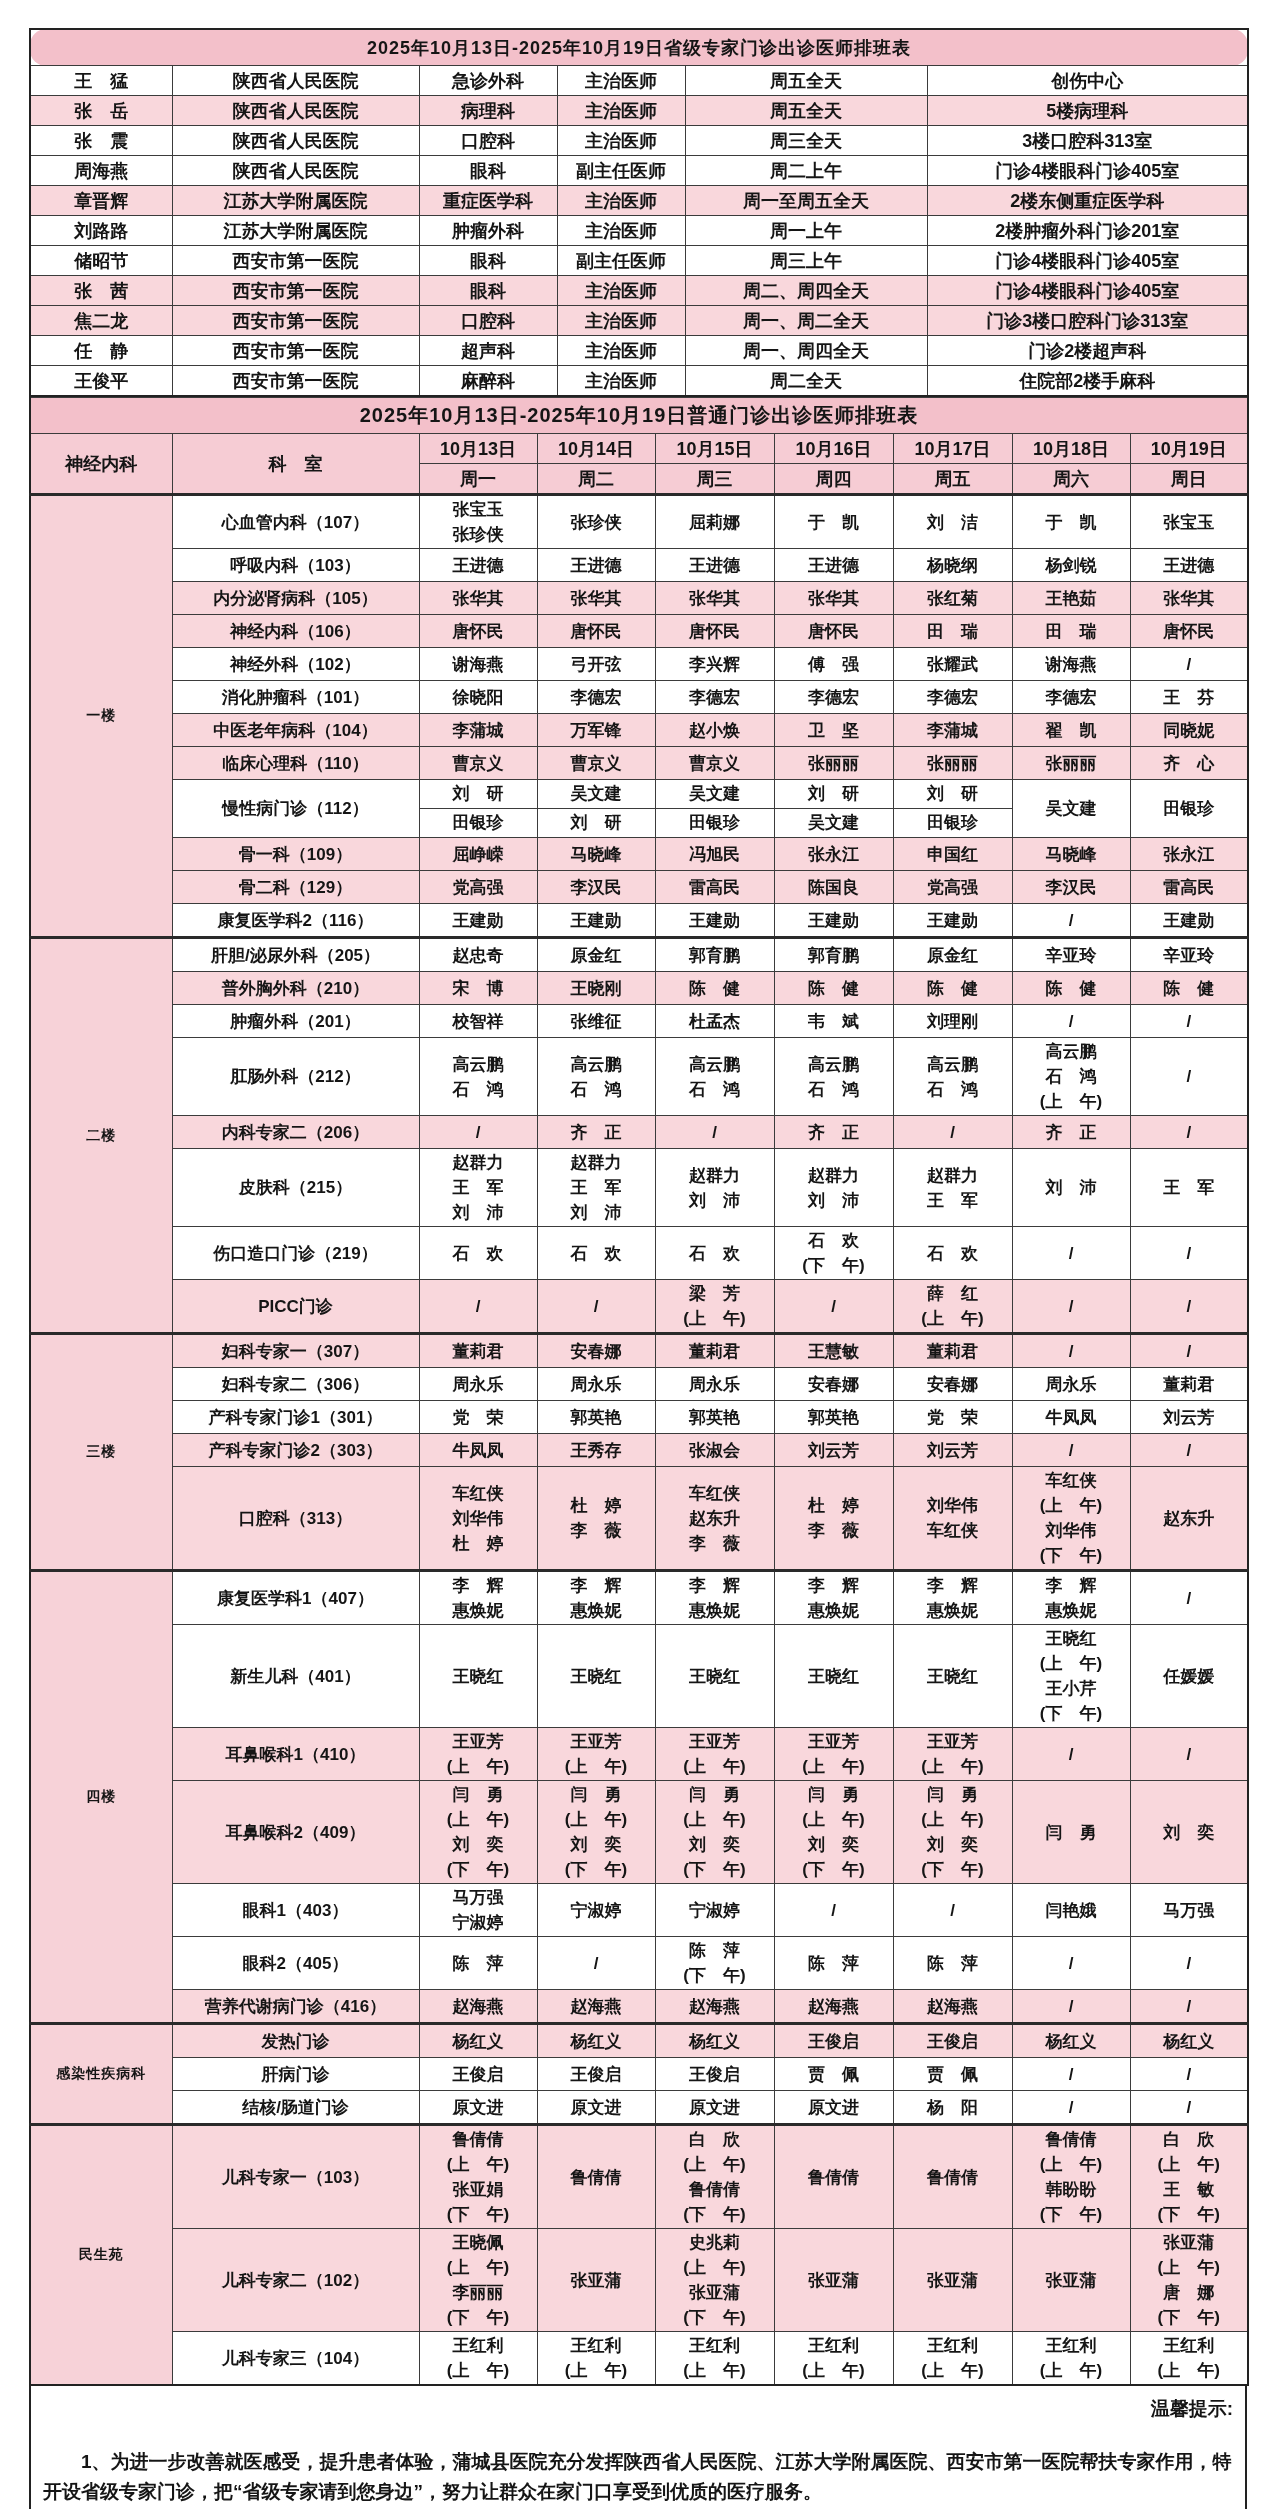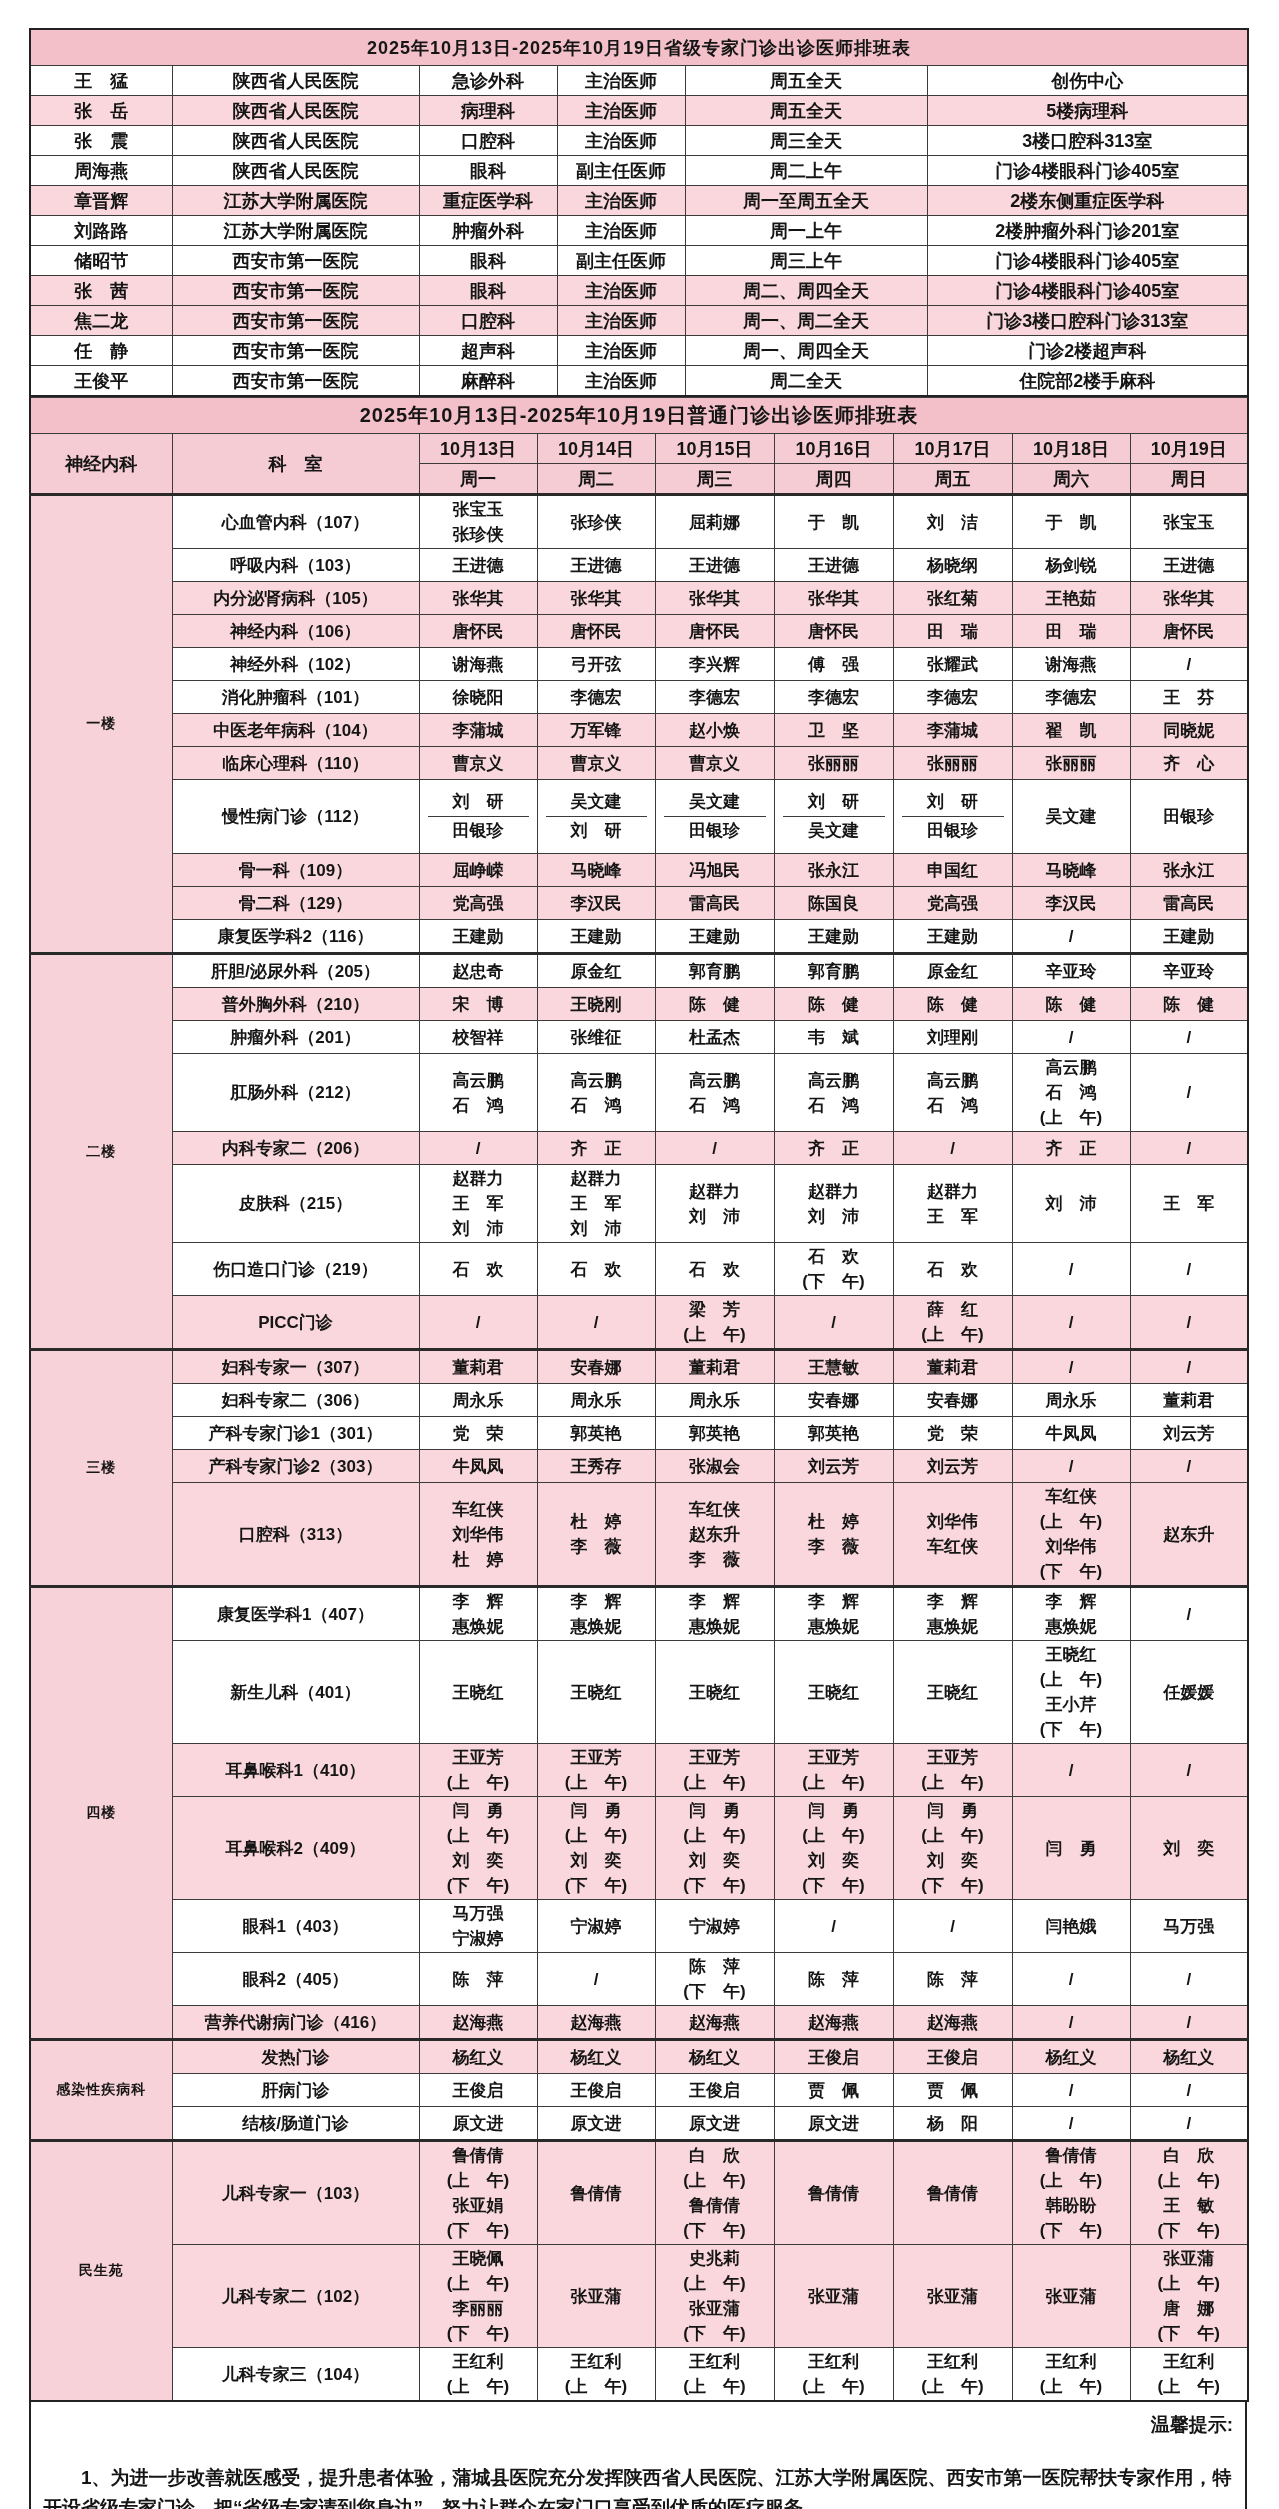--- a/index.html
+++ b/index.html
@@ -18,32 +18,32 @@
   td{
     border:1px solid #3b3b3b;
     text-align:center;vertical-align:middle;
     font-weight:bold;font-size:17px;color:#151515;
     padding:1px 2px;overflow:hidden;
   }
   .title-row td{
     background:#f3c0ca;font-size:20px;height:33px;letter-spacing:1px;
   }
   .expert td{height:27px;font-size:18px;}
-  .expert .title-row td{height:33px;}
+  .expert .title-row td{height:33px;border-radius:16px;}
   tr.pink td{background:#f9d7dc;}
   tr.white td{background:#ffffff;}
   .hdr td, .hd{background:#f6ccd4 !important;font-size:18px;height:27px;}
   .floorcell{
     background:#f7d2d8 !important;font-size:14px;letter-spacing:1px;
     width:142px;
   }
   .deptcell{font-size:17px;}
   .ln{line-height:25px;min-height:25px;}
   td.cell{height:30px;}
-  td.split{padding:8px;margin-left:24px;}
+  td.split{padding:0;margin-left:24px;}
   td.split .part{
     line-height:26px;min-height:26px;padding:1px 0;
     border-top:1px solid #3b3b3b;
   }
   td.split .part:first-child{border-top:none;}
   tr.secTop td{border-top:3px solid #2a2a2a;}
   .notes{
     width:1190px;border:2px solid #222;border-top:none;
     padding:6px 12px 30px 12px;background:#fff;
     font-size:19px;font-weight:600;line-height:1.55;color:#151515;

